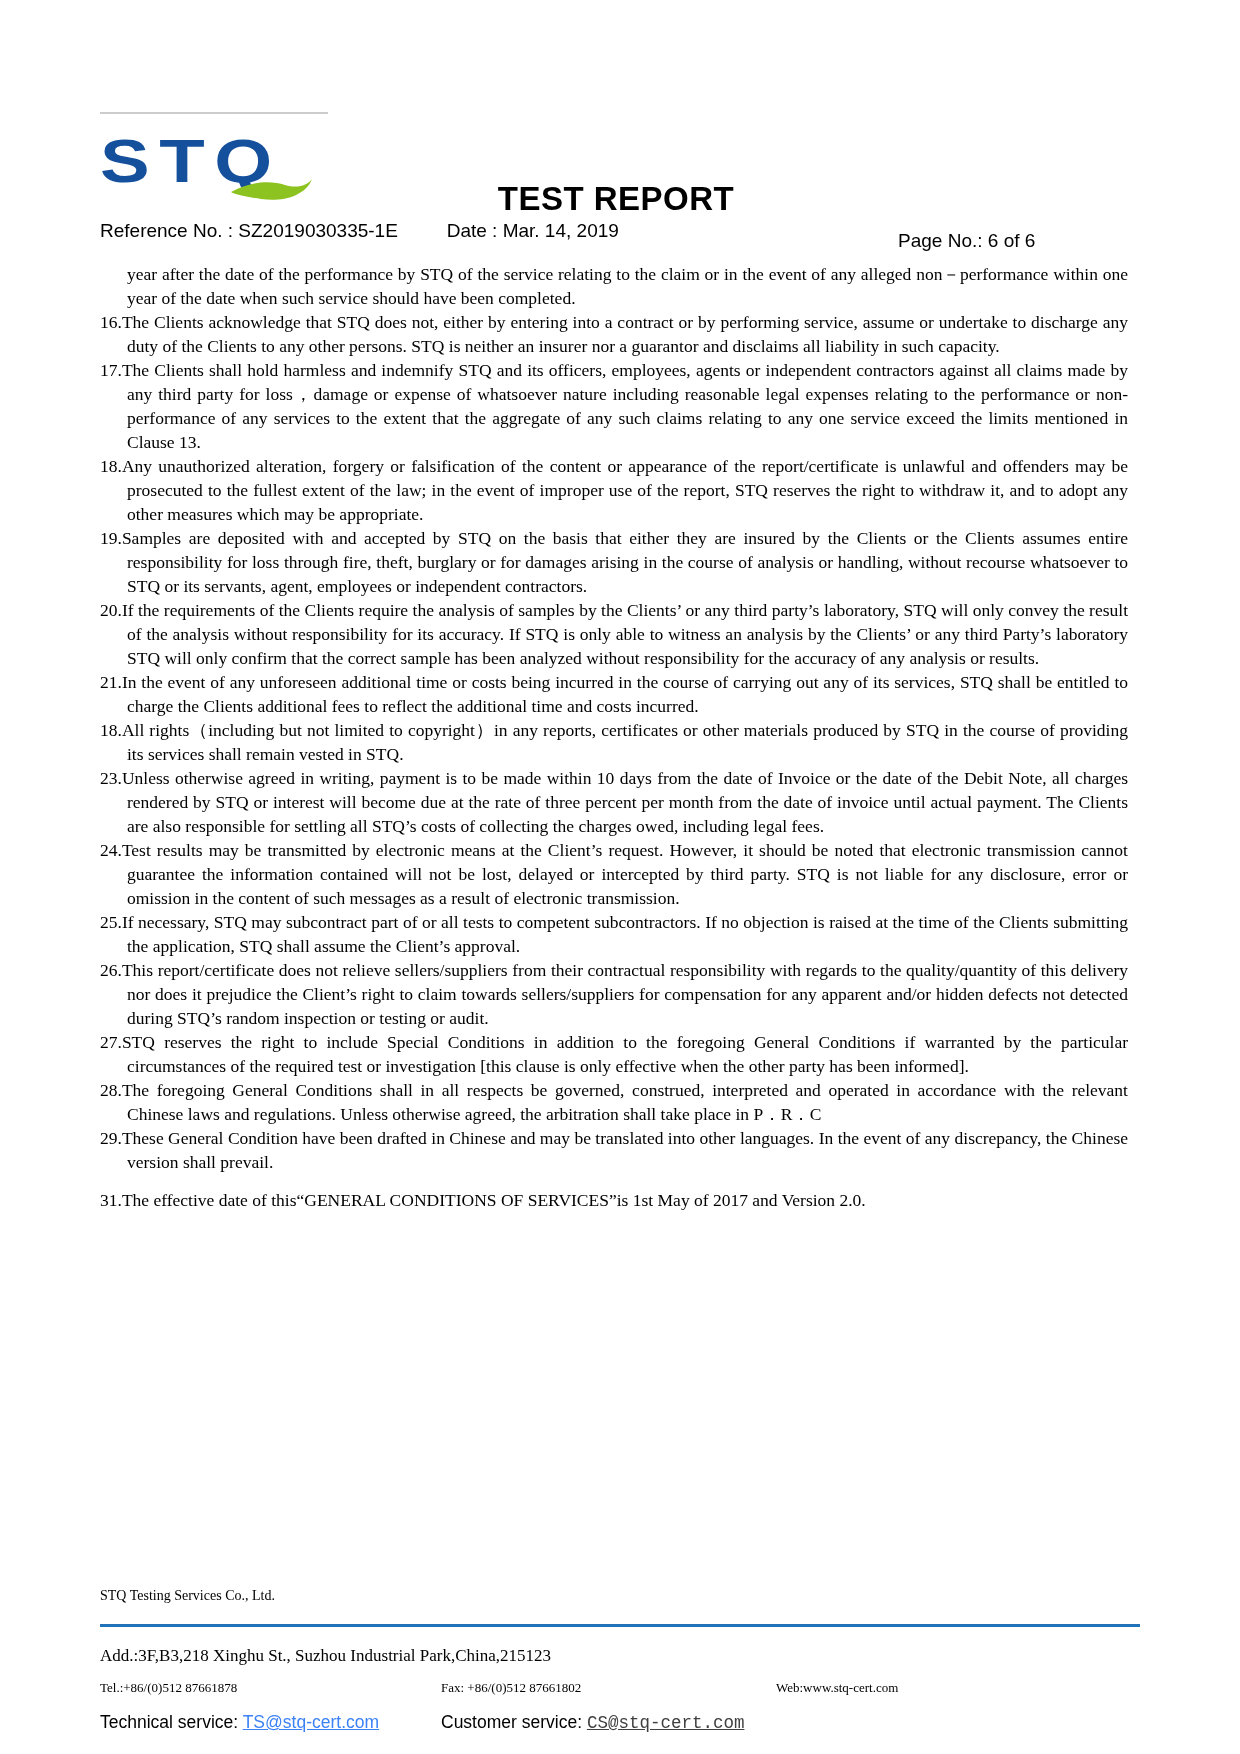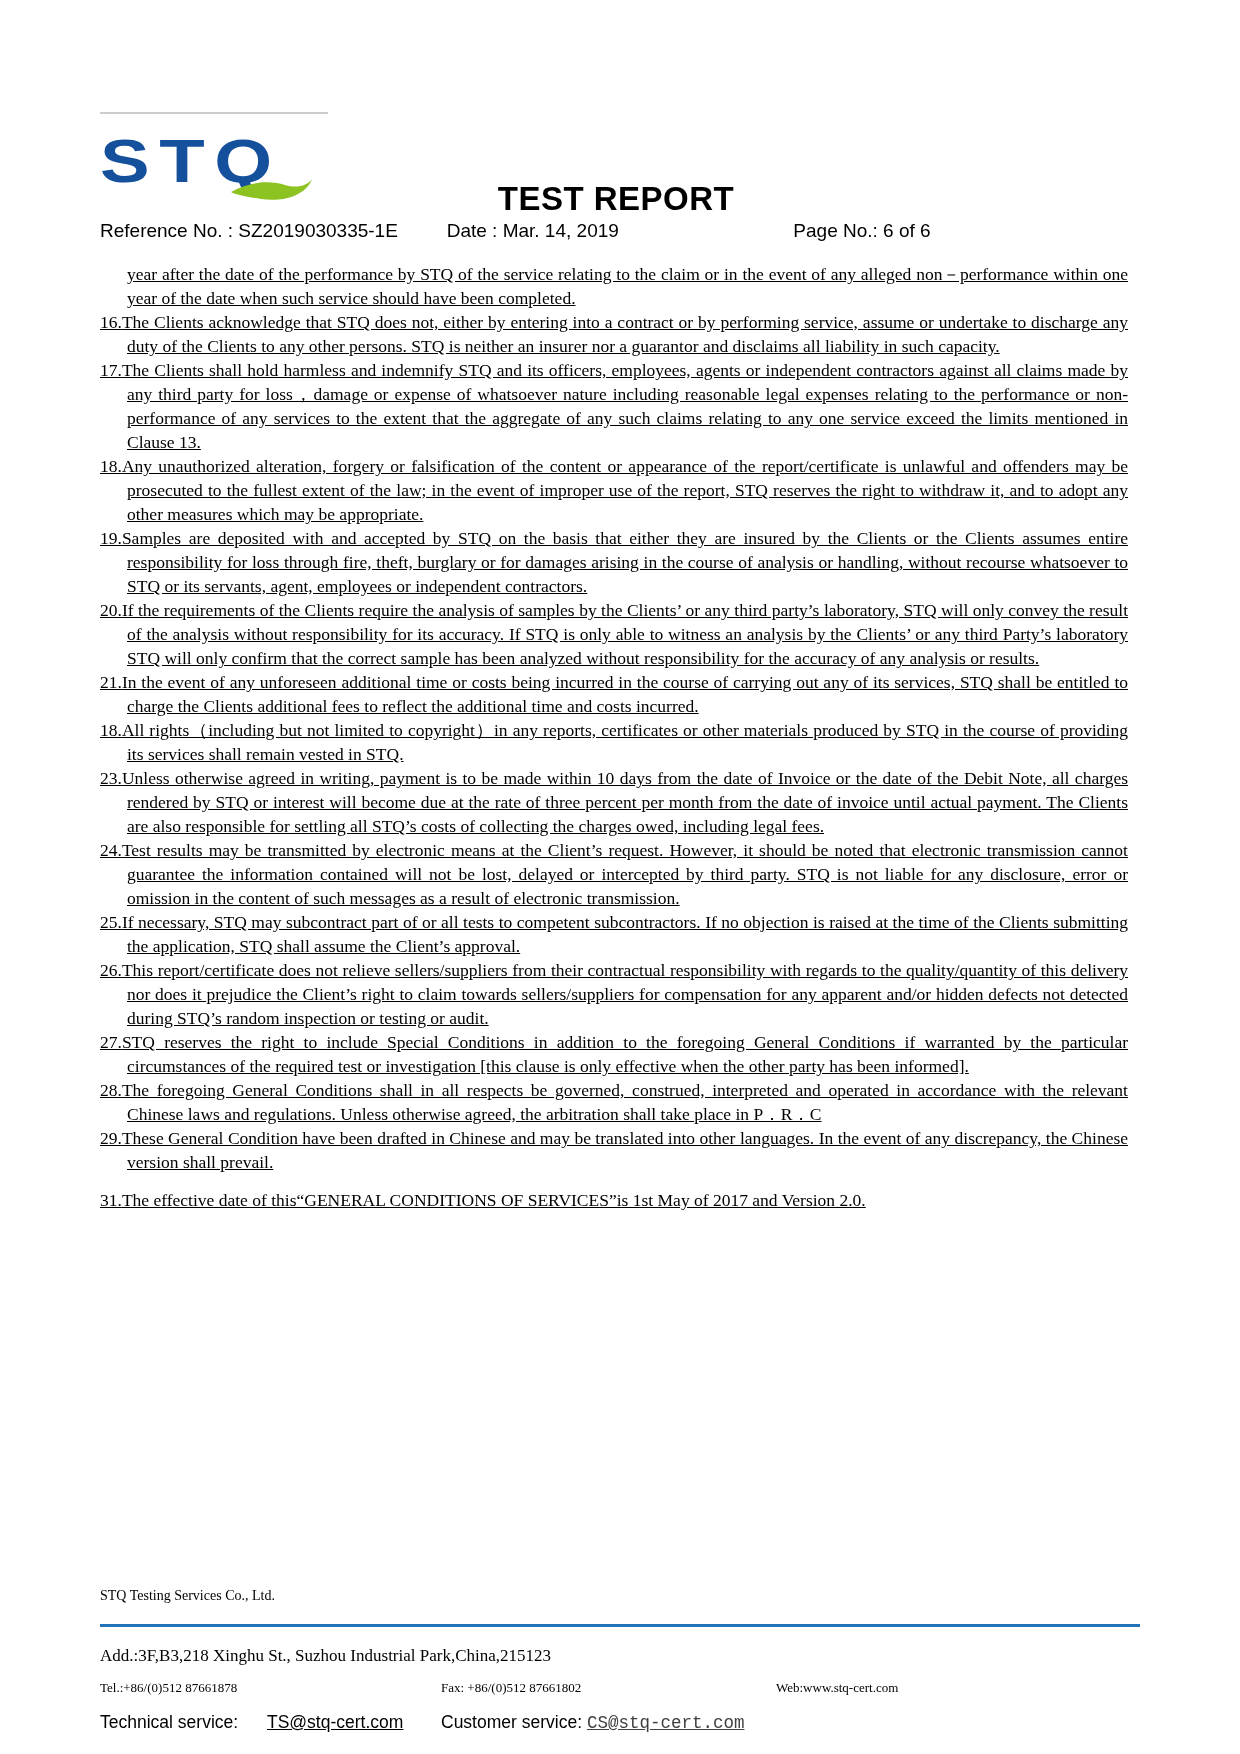--- a/index.html
+++ b/index.html
@@ -21,25 +21,25 @@
   .title{
     position:absolute;top:180px;left:0;width:100%;margin:0;text-align:center;
     font-family:"Liberation Sans",sans-serif;font-weight:bold;font-size:33px;letter-spacing:0.5px;
   }
   .meta-row{
     position:absolute;top:220px;left:100px;width:1040px;display:flex;
     font-family:"Liberation Sans",sans-serif;font-size:19px;
   }
   .meta-row .m{flex:1;}
   .meta-row .m.center{}
-  .meta-row .m.right{text-align:left;}
+  .meta-row .m.right{text-align:center;margin-top:10px;}
   
   .body{
     position:absolute;top:262px;left:100px;width:1028px;
-    font-size:17.5px;line-height:24px;text-align:justify;text-decoration:underline;
+    font-size:17.5px;line-height:24px;text-align:justify;
   }
   .intro{margin:0 0 0 0;padding-left:27px;text-align:justify;}
   .clause{padding-left:27px;text-indent:-27px;text-align:justify;}
   .clause:last-child{margin-top:14px;}
   
   .company{position:absolute;top:1588px;left:100px;font-size:14px;}
   .rule{position:absolute;top:1624px;left:100px;width:1040px;height:3px;}
   .addr{position:absolute;top:1646px;left:100px;font-size:17px;}
   .contact-row{position:absolute;top:1680px;left:100px;width:1040px;display:flex;font-size:13px;}
   .contact-row .c1{width:341px;}
@@ -101,20 +101,20 @@
   <div class="addr">Add.:3F,B3,218 Xinghu St., Suzhou Industrial Park,China,215123</div>
 
   <div class="contact-row">
     <span class="c1">Tel.:+86/(0)512 87661878</span>
     <span class="c2">Fax: +86/(0)512 87661802</span>
     <span class="c3">Web:www.stq-cert.com</span>
   </div>
 
   <div class="service-row">
     <span class="c1">
-      <span>Technical service: </span><a style="color: #000000; margin-left: 24px;">TS@stq-cert.com</a>
+      <span>Technical service: </span><a style="color: #3b82f6;">TS@stq-cert.com</a>
     </span>
     <span>
       <span>Customer service: </span><a style="color: #404040; font-family: Liberation Mono, monospace;">CS@stq-cert.com</a>
     </span>
   </div>
 
 </div>
 
 </body></html>

